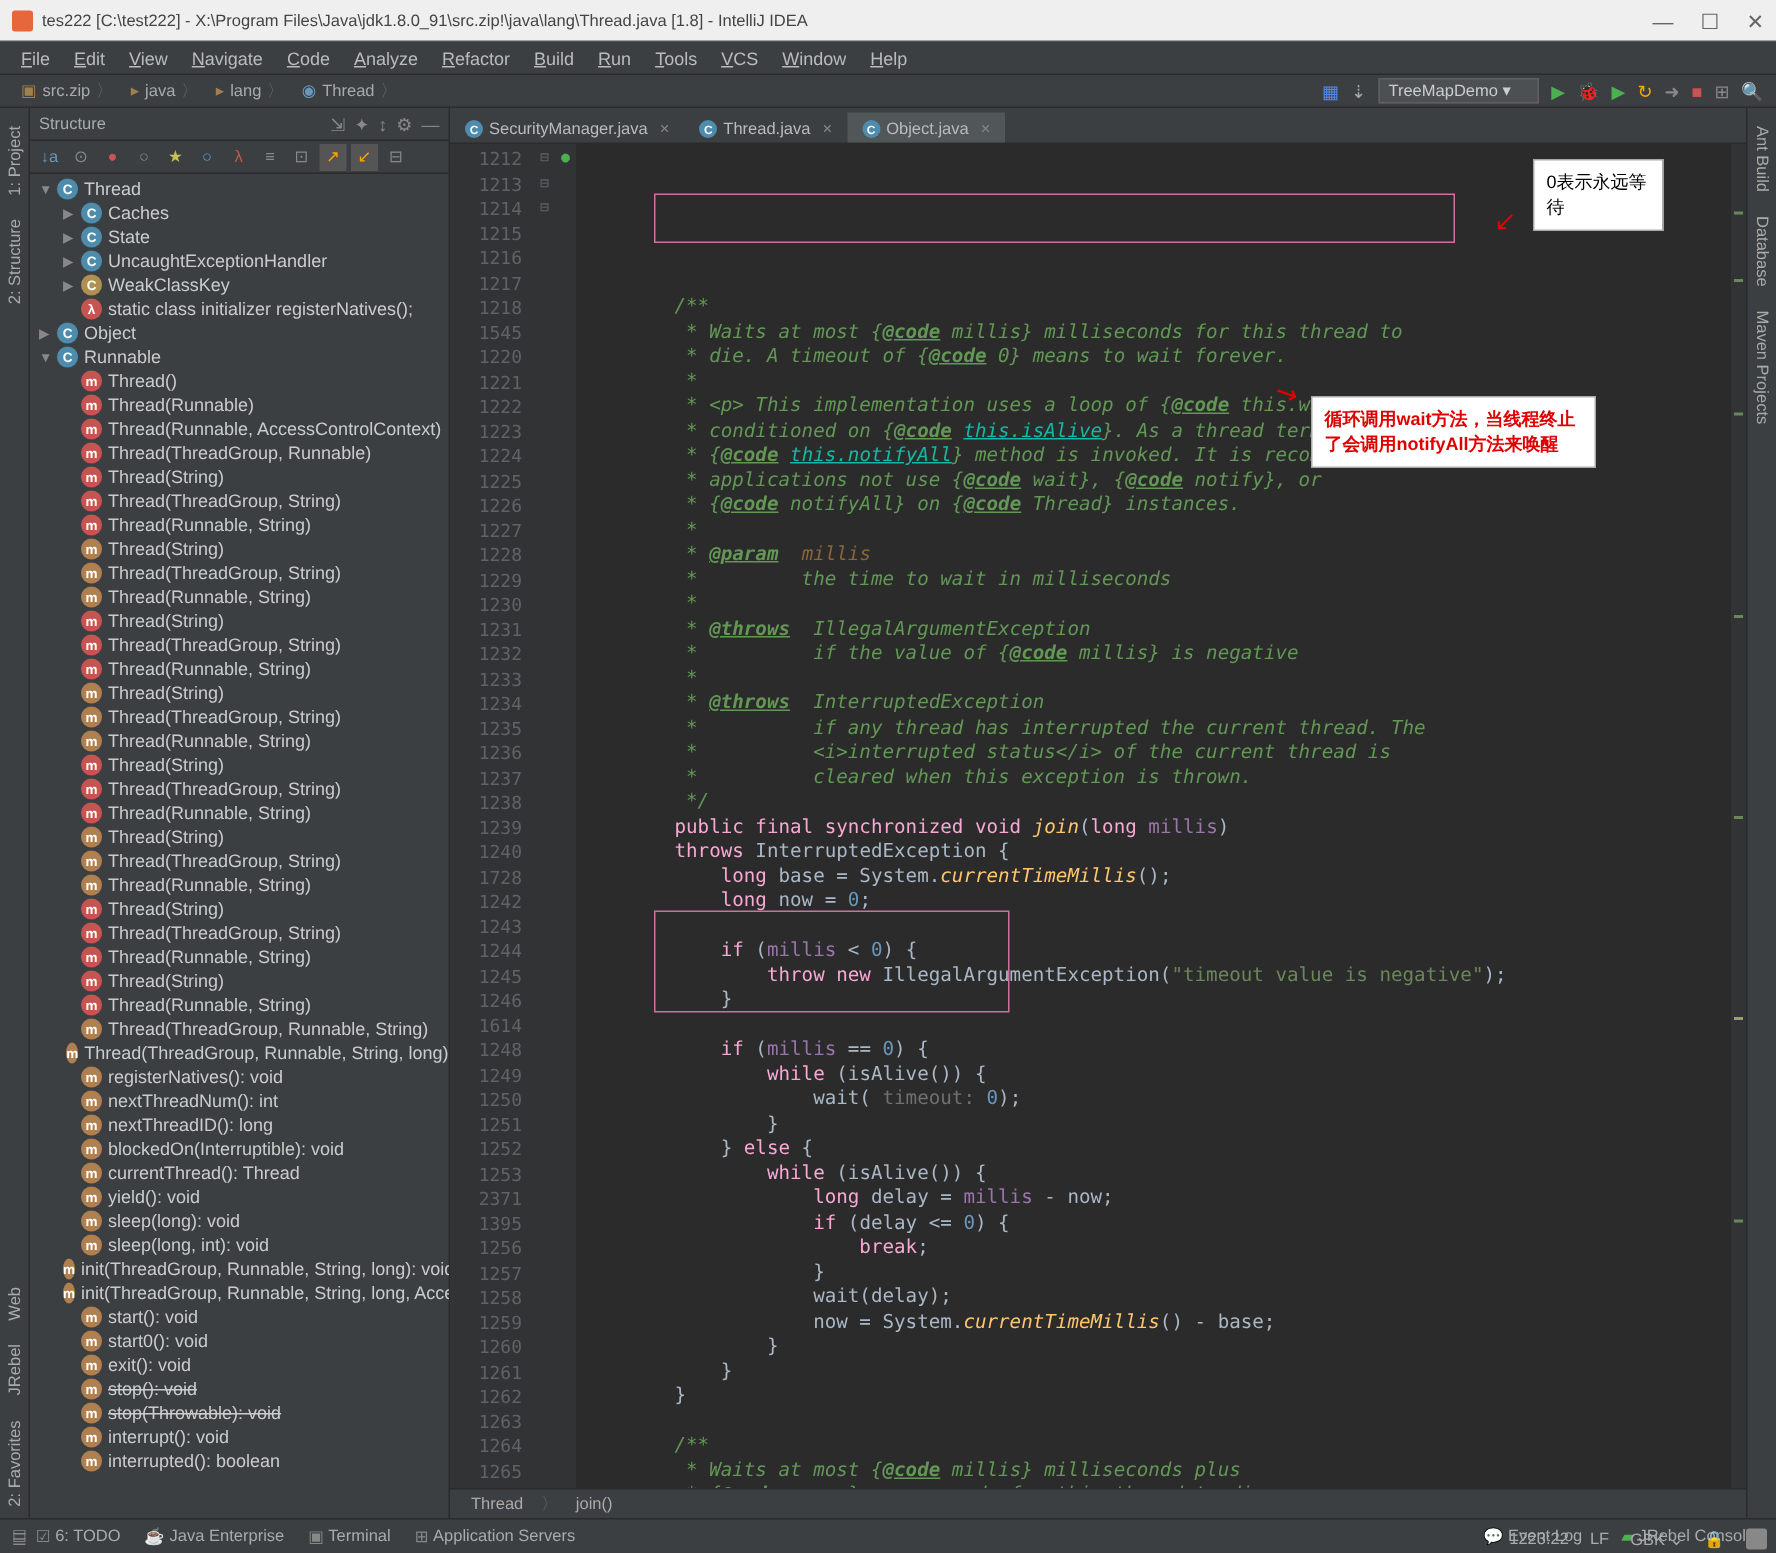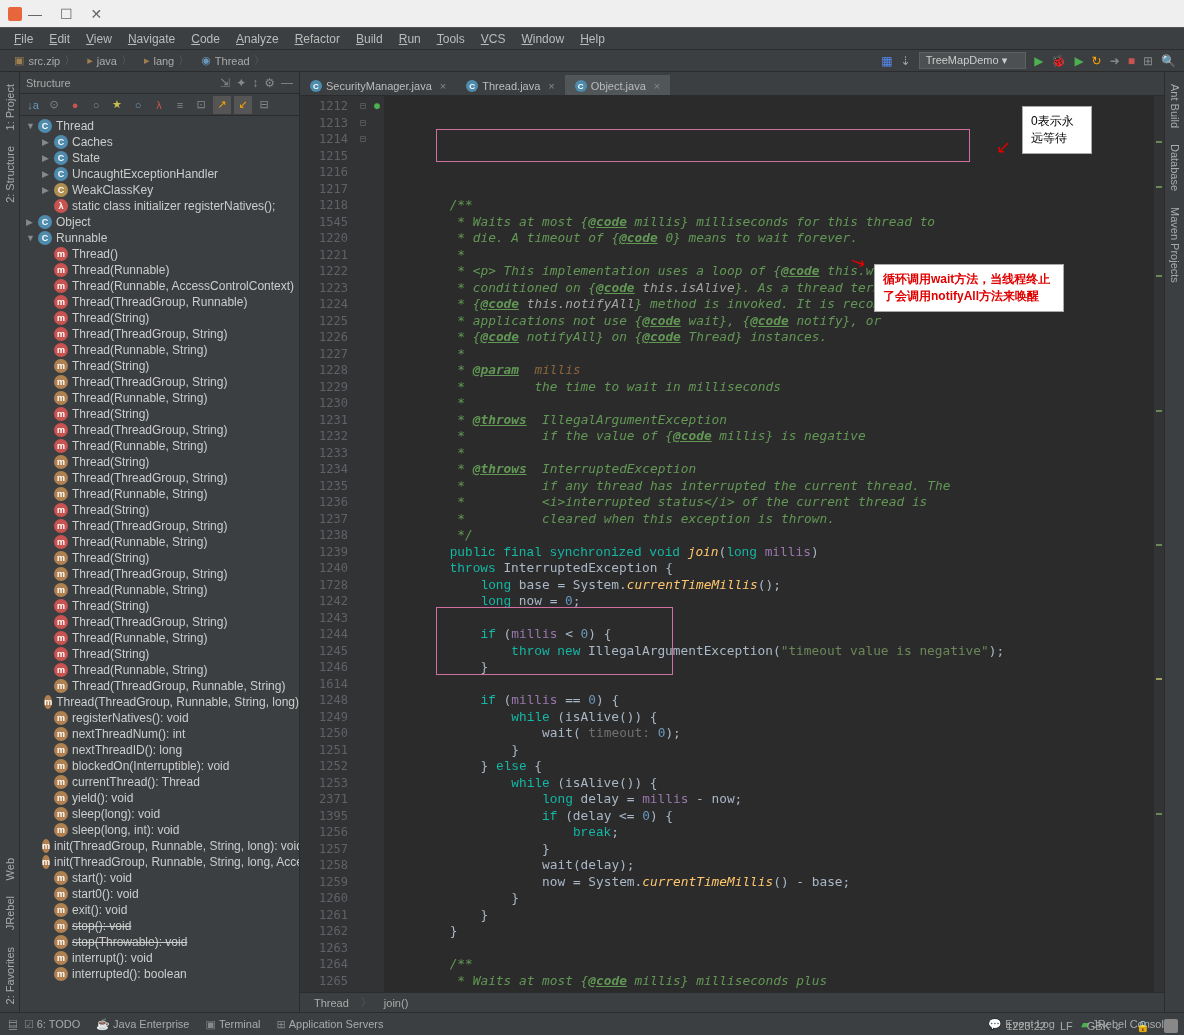--- a/index.html
+++ b/index.html
@@ -41,28 +41,28 @@
 .tab { padding: 3px 10px; font-size: 11px; color: #bbb; display: flex; align-items: center; gap: 4px; border-top: 2px solid transparent; cursor: pointer; }
 .tab.active { background: #515658; border-top: 2px solid transparent; }
 .tab .dot { width: 12px; height: 12px; border-radius: 50%; background: #4e8cae; display: inline-flex; align-items: center; justify-content: center; font-size: 8px; font-weight: bold; color: white; }
 .tab .close { color: #888; font-size: 11px; margin-left: 4px; }
 .editor-body { flex: 1; display: flex; overflow: hidden; position: relative; }
 .gutter { width: 56px; background: #313335; color: #606366; font-family: "Consolas", monospace; font-size: 12px; line-height: 16.5px; text-align: right; padding: 2px 8px 2px 0; }
 .foldcol { width: 14px; background: #313335; font-family: monospace; font-size: 10px; line-height: 16.5px; padding: 2px 0; color: #606366; text-align: center; }
 .markcol { width: 14px; background: #313335; font-family: monospace; font-size: 10px; line-height: 16.5px; padding: 2px 0; text-align: center; }
 .code { flex: 1; font-family: "Consolas", monospace; font-size: 12.8px; line-height: 16.5px; padding: 2px 0 2px 4px; color: #a9b7c6; white-space: pre; position: relative; }
 .code .ln { height: 16.5px; }
-.c-key { color: #14b8a6; font-family: Liberation Mono, monospace; }
+.c-key { color: #f9a8d4; }
 .c-doc { color: #629755; font-style: italic; }
 .c-doctag { color: #629755; font-style: italic; font-weight: bold; text-decoration: underline; }
 .c-string { color: #6a8759; }
 .c-num { color: #6897bb; }
 .c-method { color: #ffc66d; font-style: italic; }
 .c-var { color: #9876aa; }
-.c-link { color: #a3a3a3; }
+.c-link { color: #14b8a6; text-decoration: underline; }
 .hl-box1 { position: absolute; border: 1px solid #d070a0; }
 .hl-box2 { position: absolute; border: 1.5px solid #d070a0; }
 .callout { position: absolute; background: white; color: black; font-size: 12px; padding: 6px 8px; border: 1px solid #aaa; font-family: sans-serif; white-space: pre-wrap; }
 .red-text { color: #e00000; font-weight: bold; }
 .arrow-anno { position: absolute; color: #e00000; font-size: 18px; }
 .breadcrumb-bar { height: 20px; background: #3c3f41; border-top: 1px solid #2b2b2b; display: flex; align-items: center; font-size: 11px; color: #aaa; padding: 0 8px; }
 .breadcrumb-bar span { padding: 0 6px; }
 .status-bar { height: 23px; background: #3c3f41; border-top: 1px solid #2b2b2b; display: flex; align-items: center; padding: 0 8px; font-size: 11px; color: #aaa; }
 .status-bar .left { display: flex; gap: 4px; }
 .status-bar .sitem { display: flex; align-items: center; gap: 3px; padding: 0 6px; }
@@ -72,20 +72,21 @@
 .tree::-webkit-scrollbar-thumb { background: #555; }
 .run-config-bar { display: flex; align-items: center; gap: 6px; }
 .indicator-col { width: 10px; background: #313335; position: relative; }
 .indicator-col .ind { position: absolute; width: 6px; height: 2px; left: 2px; background: #6a8759; }
 </style>
 </head>
 <body>
 
 <div class="title-bar">
   <div class="logo"></div>
+  <div class="title">tes222 [C:\test222] - X:\Program Files\Java\jdk1.8.0_91\src.zip!\java\lang\Thread.java [1.8] - IntelliJ IDEA</div>
   <div class="win-controls">
     <span>—</span>
     <span>☐</span>
     <span>✕</span>
   </div>
 </div>
 
 <div class="menu-bar" id="menu-bar">
     <span><u>F</u>ile</span>
     <span><u>E</u>dit</span>
@@ -408,21 +409,21 @@
       <div class="indicator-col">
         <div class="ind" style="top:5%"></div>
           <div class="ind" style="top:10%"></div>
         <div class="ind" style="top:20%"></div>
           <div class="ind" style="top:35%"></div>
         <div class="ind" style="top:50%"></div>
           <div class="ind" style="top:65%; background:#a0a060"></div>
         <div class="ind" style="top:80%"></div>
       </div>
 
-      <div class="callout" style="left:722px; top:10px; width:70px;">0表示永远等待</div>
+      <div class="callout" style="left:722px; top:10px; width:87px;">0表示永远等待</div>
       <div class="callout" style="left:574px; top:168px; width:190px;"><span class="red-text">循环调用wait方法，当线程终止了会调用notifyAll方法来唤醒</span></div>
       <div class="arrow-anno" style="left:696px; top:40px;">↙</div>
       <div class="arrow-anno" style="left:550px; top:155px; transform:rotate(-25deg)">↘</div>
     </div>
     <div class="breadcrumb-bar" id="breadcrumb">
         <span>Thread</span>
         <span style="color: rgb(102, 102, 102);">〉</span>
         <span>join()</span>
       </div>
   </div>

